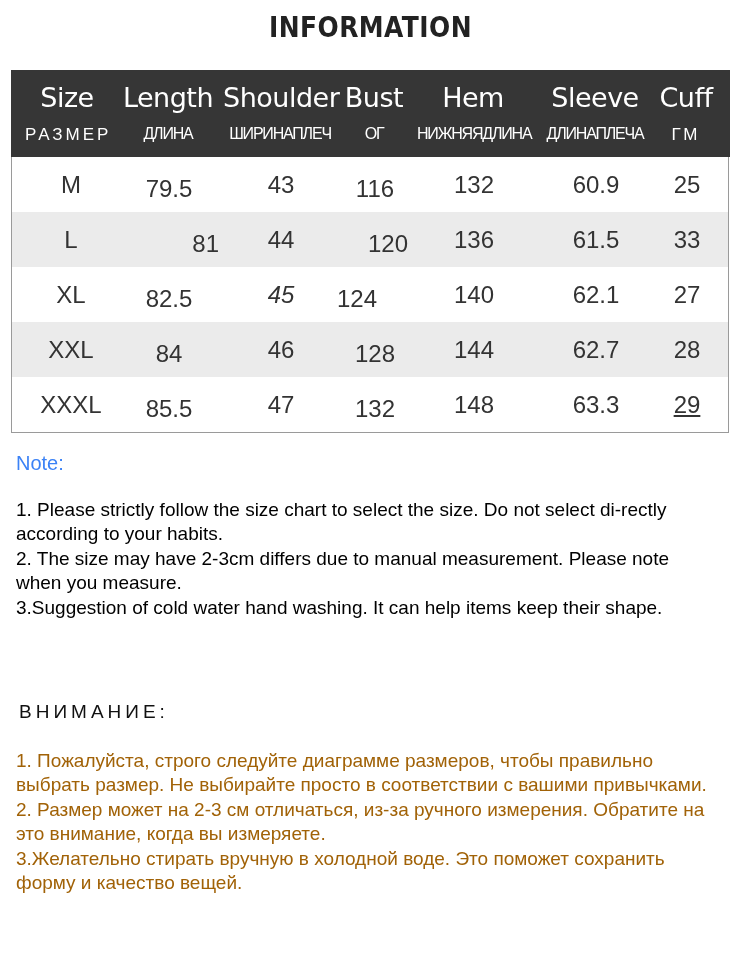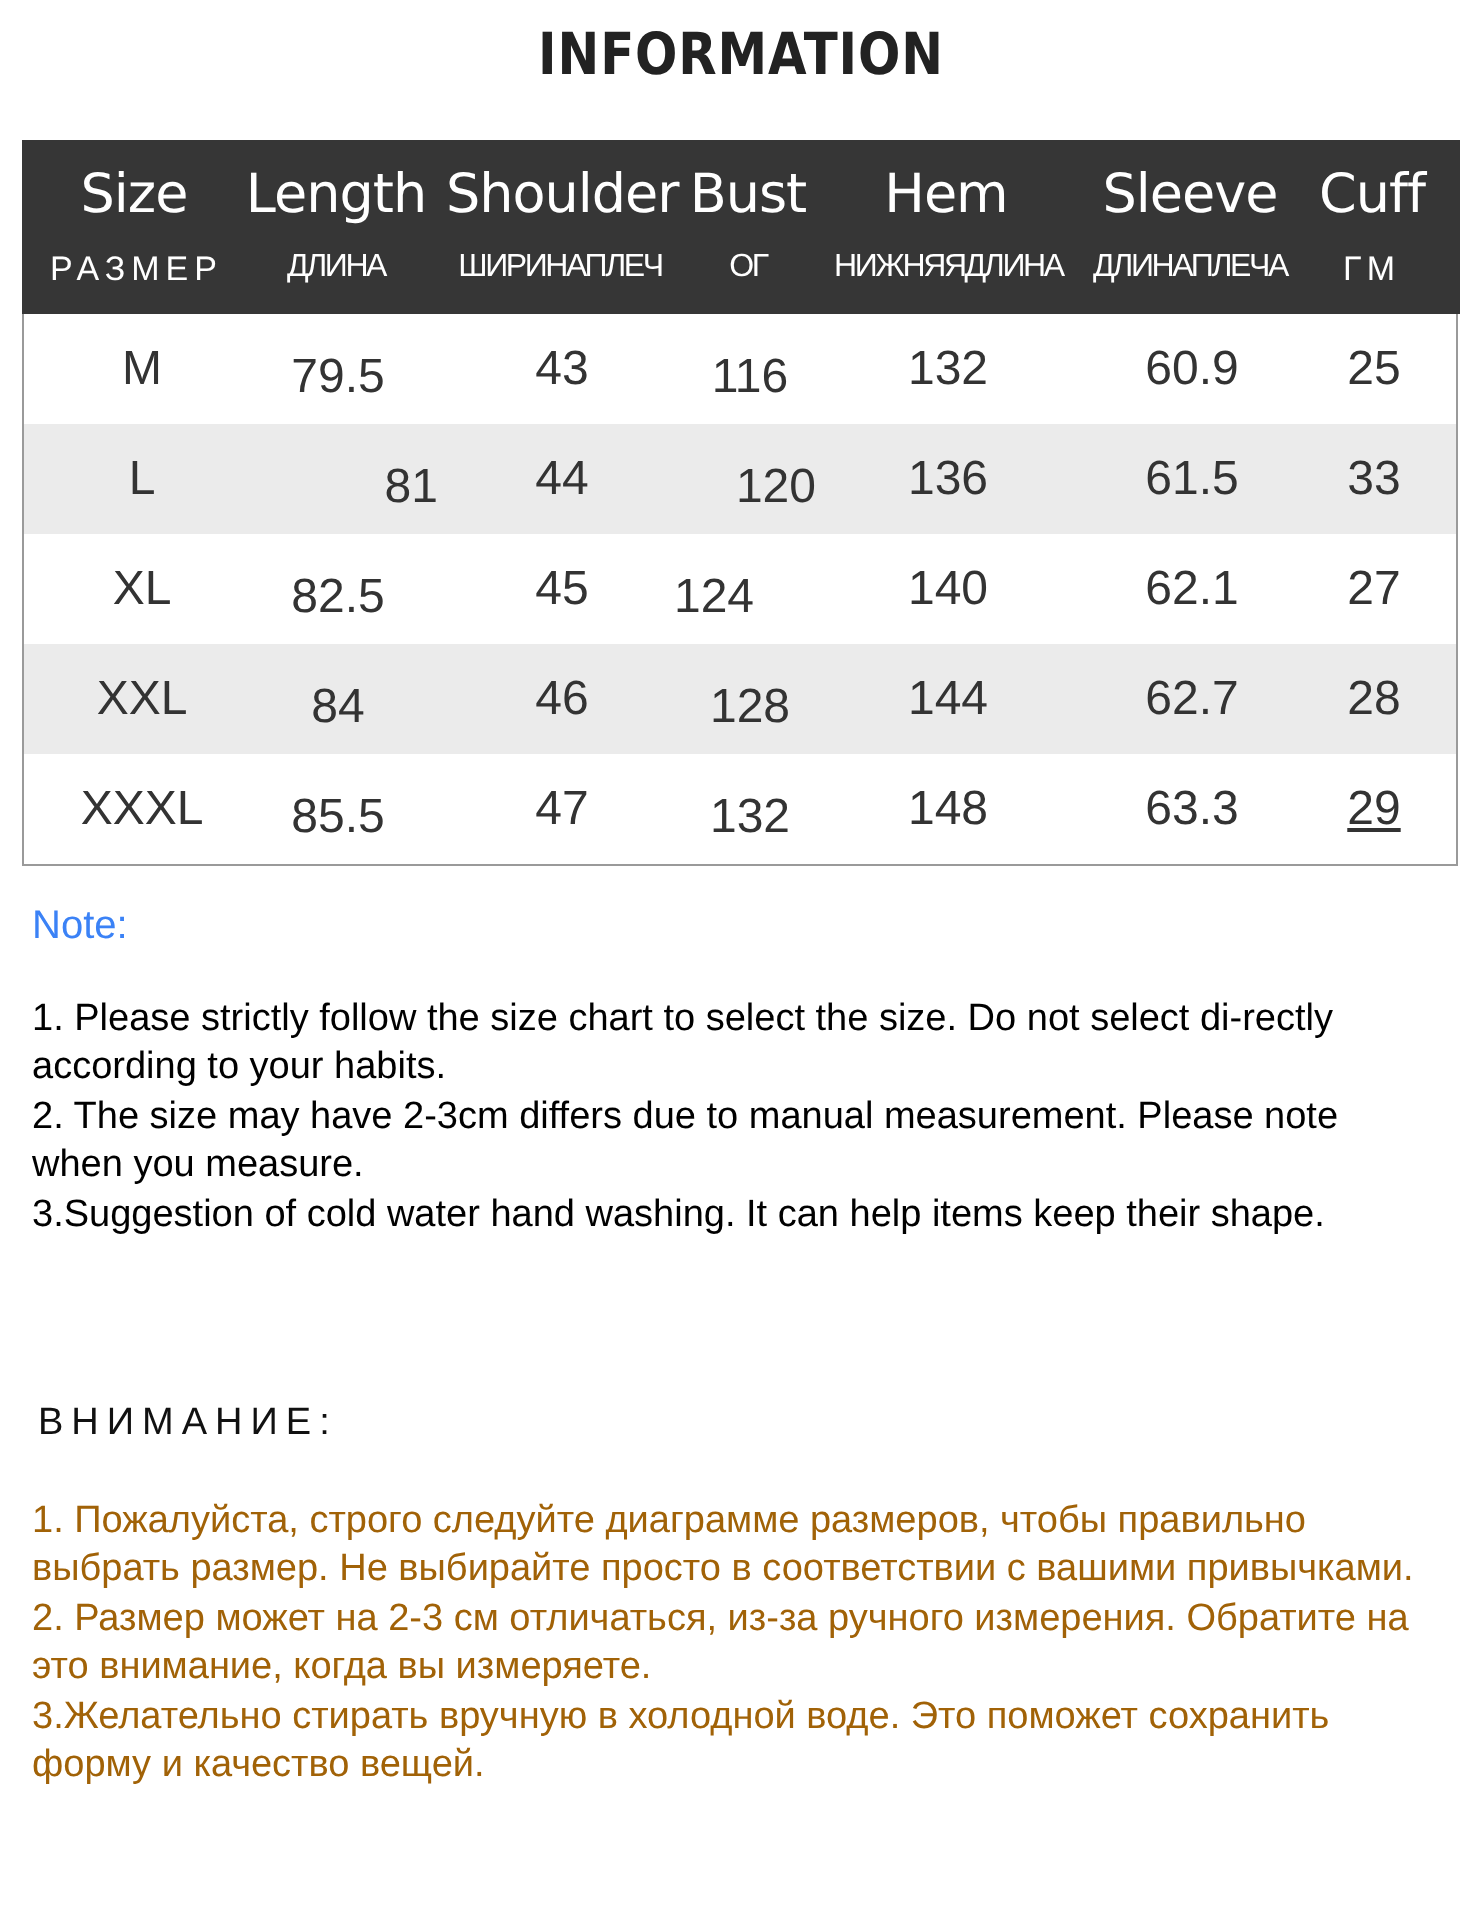--- a/index.html
+++ b/index.html
@@ -178,21 +178,21 @@
       <div class="cell low" style="left:107px;width:100px;text-align:right;">81</div>
       <div class="cell" style="left:212px;width:114px;">44</div>
       <div class="cell low" style="left:330px;width:66px;text-align:right;">120</div>
       <div class="cell" style="left:406px;width:112px;">136</div>
       <div class="cell" style="left:530px;width:108px;">61.5</div>
       <div class="cell" style="left:642px;width:66px;">33</div>
     </div>
     <div class="row white">
       <div class="cell" style="left:14px;width:90px;">XL</div>
       <div class="cell low" style="left:107px;width:100px;">82.5</div>
-      <div class="cell" style="left:212px;width:114px;">45</div>
+      <div class="cell" style="left:212px;width:114px;font-style:italic;">45</div>
       <div class="cell low" style="left:312px;width:66px;">124</div>
       <div class="cell" style="left:406px;width:112px;">140</div>
       <div class="cell" style="left:530px;width:108px;">62.1</div>
       <div class="cell" style="left:642px;width:66px;">27</div>
     </div>
     <div class="row gray">
       <div class="cell" style="left:14px;width:90px;">XXL</div>
       <div class="cell low" style="left:107px;width:100px;">84</div>
       <div class="cell" style="left:212px;width:114px;">46</div>
       <div class="cell low" style="left:330px;width:66px;">128</div>

